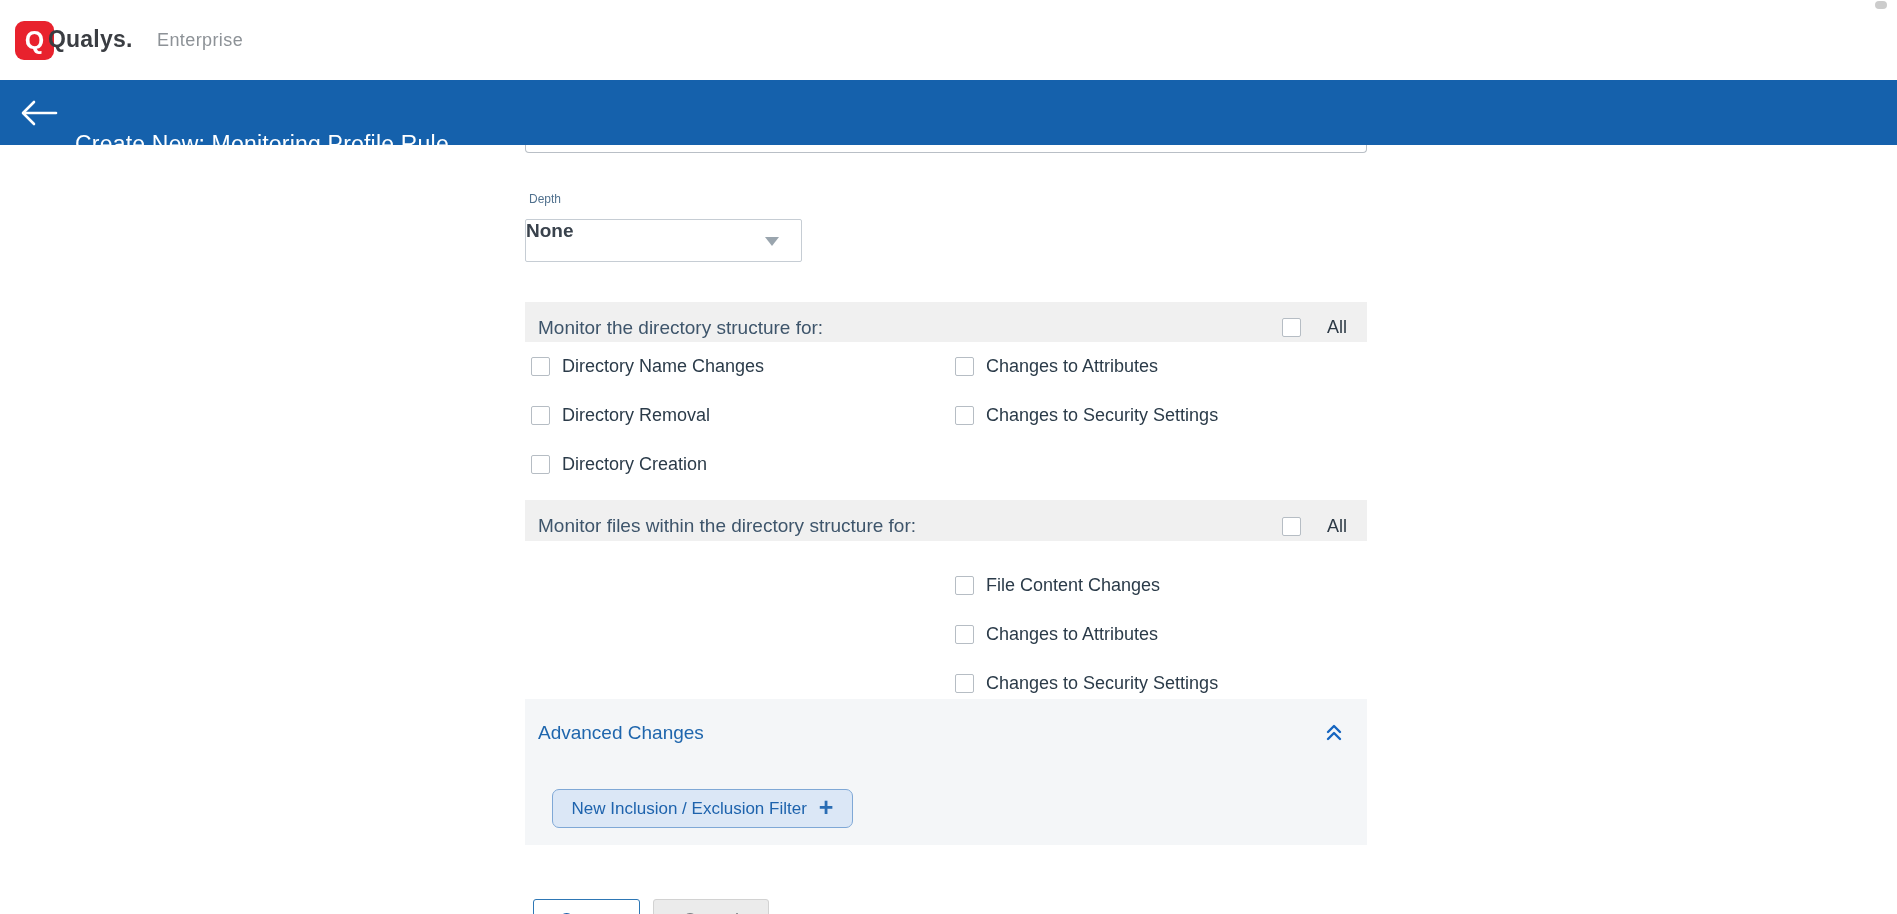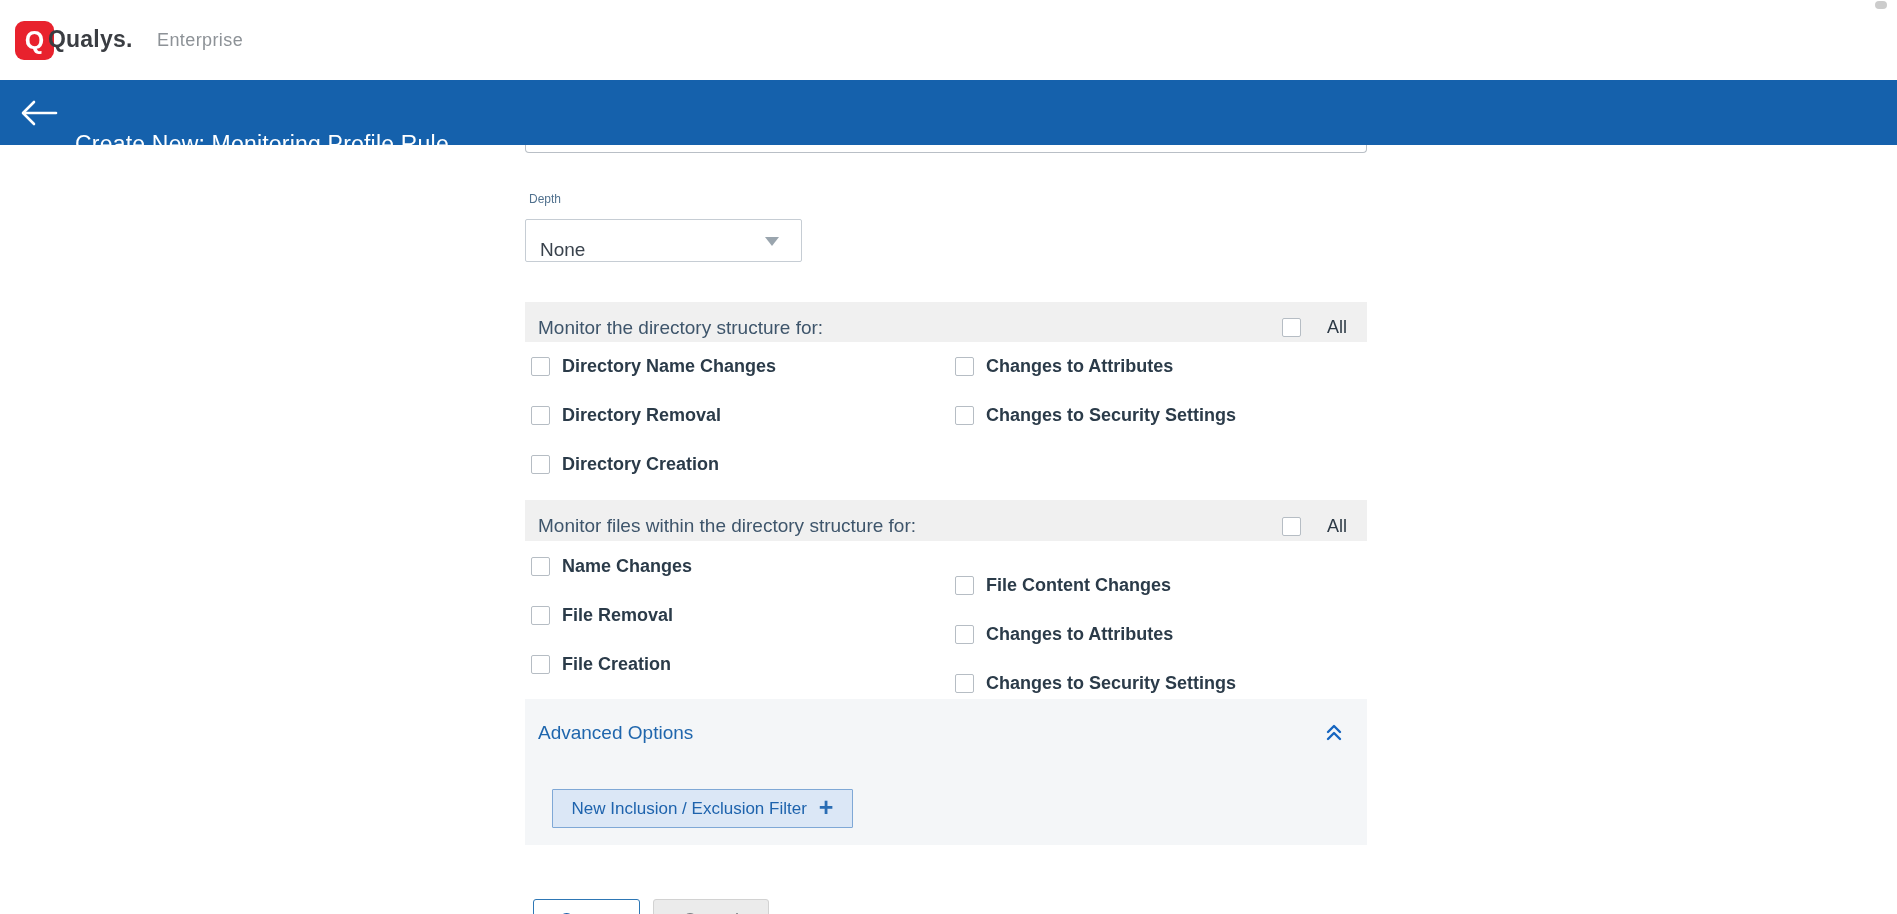--- a/index.html
+++ b/index.html
@@ -58,22 +58,22 @@
     border-left: 1px solid #b9bfc6; border-right: 1px solid #b9bfc6; border-bottom: 1px solid #b9bfc6;
     border-radius: 0 0 4px 4px; background: #fff;
   }
   .depth-label {
     position: absolute; left: 529px; top: 192px;
     font-size: 12px; color: #51718e;
   }
   .depth-select {
     position: absolute; left: 525px; top: 219px; width: 277px; height: 43px;
     border: 1px solid #c6cdd4; border-radius: 2px; background: #fff;
-    display: flex; align-items: flex-end; padding: 0 14px;
-    font-size: 19px; color: #39424c; cursor: pointer;
+    display: flex; align-items: flex-start; padding: 0 0;
+    font-size: 19px; color: #39424c; cursor: pointer; font-weight: bold;
   }
   .caret {
     position: absolute; right: 22px; top: 17px;
     width: 0; height: 0;
     border-left: 7px solid transparent; border-right: 7px solid transparent;
     border-top: 9px solid #9aa5ae;
   }
 
   .sec-header {
     position: absolute; left: 525px; width: 842px;
@@ -85,37 +85,37 @@
   .all-group { display: flex; align-items: center; gap: 26px; }
   .all-label { font-size: 18px; color: #2d3a46; }
 
   .cb {
     display: inline-block; width: 19px; height: 19px;
     border: 1px solid #b6bdc4; border-radius: 2px; background: #fff;
     flex: 0 0 19px; cursor: pointer;
   }
   .col { position: absolute; display: flex; flex-direction: column; }
   .cbrow {
-    height: 49px; display: flex; align-items: center; gap: 12px; cursor: pointer; font-weight: bold;
+    height: 49px; display: flex; align-items: center; gap: 12px; cursor: pointer;
   }
   .cblabel { font-size: 18px; color: #2b3b49; white-space: nowrap; }
 
   
   .adv-panel {
     position: absolute; left: 525px; top: 699px; width: 842px; height: 146px;
     background: #f4f6f8;
   }
   .adv-label {
     position: absolute; left: 13px; top: 23px;
     font-size: 19px; color: #1f66ad; cursor: pointer;
   }
   .adv-collapse { position: absolute; right: 22px; top: 22px; width: 22px; height: 22px; cursor: pointer; }
   .filter-btn {
     position: absolute; left: 27px; top: 90px; width: 301px; height: 39px;
-    background: #dbe7f6; border: 1px solid #7fa8d6; border-radius: 1px;
+    background: #dbe7f6; border: 1px solid #7fa8d6; border-radius: 7px;
     display: flex; align-items: center; justify-content: center; gap: 12px;
     font-size: 17px; color: #1e63ad; cursor: pointer;
     font-family: "Liberation Sans", sans-serif;
   }
   .plus { font-size: 25px; font-weight: bold; color: #2a6db4; line-height: 1; margin-top: -2px; }
 
   
   .btn-create {
     position: absolute; left: 533px; top: 899px; width: 107px; height: 42px;
     background: #ffffff; border: 1px solid #2e77b5; border-radius: 3px;
@@ -196,52 +196,38 @@
   </div>
 
   <div class="sec-header" style="top:500px;height:41px">
     <span class="sec-title">Monitor files within the directory structure for:</span>
     <span class="all-group">
       <span class="cb"></span>
       <span class="all-label">All</span>
     </span>
   </div>
 
-  <div class="col" style="left:531px;top:542px">
-    <label class="cbrow">
-      <span class="cb"></span>
-      <span class="cblabel">Name Changes</span>
-    </label>
-    <label class="cbrow">
-      <span class="cb"></span>
-      <span class="cblabel">File Removal</span>
-    </label>
-    <label class="cbrow">
-      <span class="cb"></span>
-      <span class="cblabel">File Creation</span>
-    </label>
-  </div>
 
   <div class="col" style="left:955px;top:561px">
     <label class="cbrow">
       <span class="cb"></span>
       <span class="cblabel">File Content Changes</span>
     </label>
     <label class="cbrow">
       <span class="cb"></span>
       <span class="cblabel">Changes to Attributes</span>
     </label>
     <label class="cbrow">
       <span class="cb"></span>
       <span class="cblabel">Changes to Security Settings</span>
     </label>
   </div>
 
   <div class="adv-panel">
-    <span class="adv-label">Advanced Options</span>
+    <span class="adv-label">Advanced Changes</span>
     <span class="adv-collapse">
       <svg width="22" height="22" viewBox="0 0 22 22">
         <polyline points="5,11 11,5 17,11" fill="none" stroke="#1565c0" stroke-width="2.4" stroke-linecap="round" stroke-linejoin="round"></polyline>
         <polyline points="5,18 11,12 17,18" fill="none" stroke="#1565c0" stroke-width="2.4" stroke-linecap="round" stroke-linejoin="round"></polyline>
       </svg>
     </span>
     <button class="filter-btn">
       <span>New Inclusion / Exclusion Filter</span>
       <span class="plus">+</span>
     </button>

